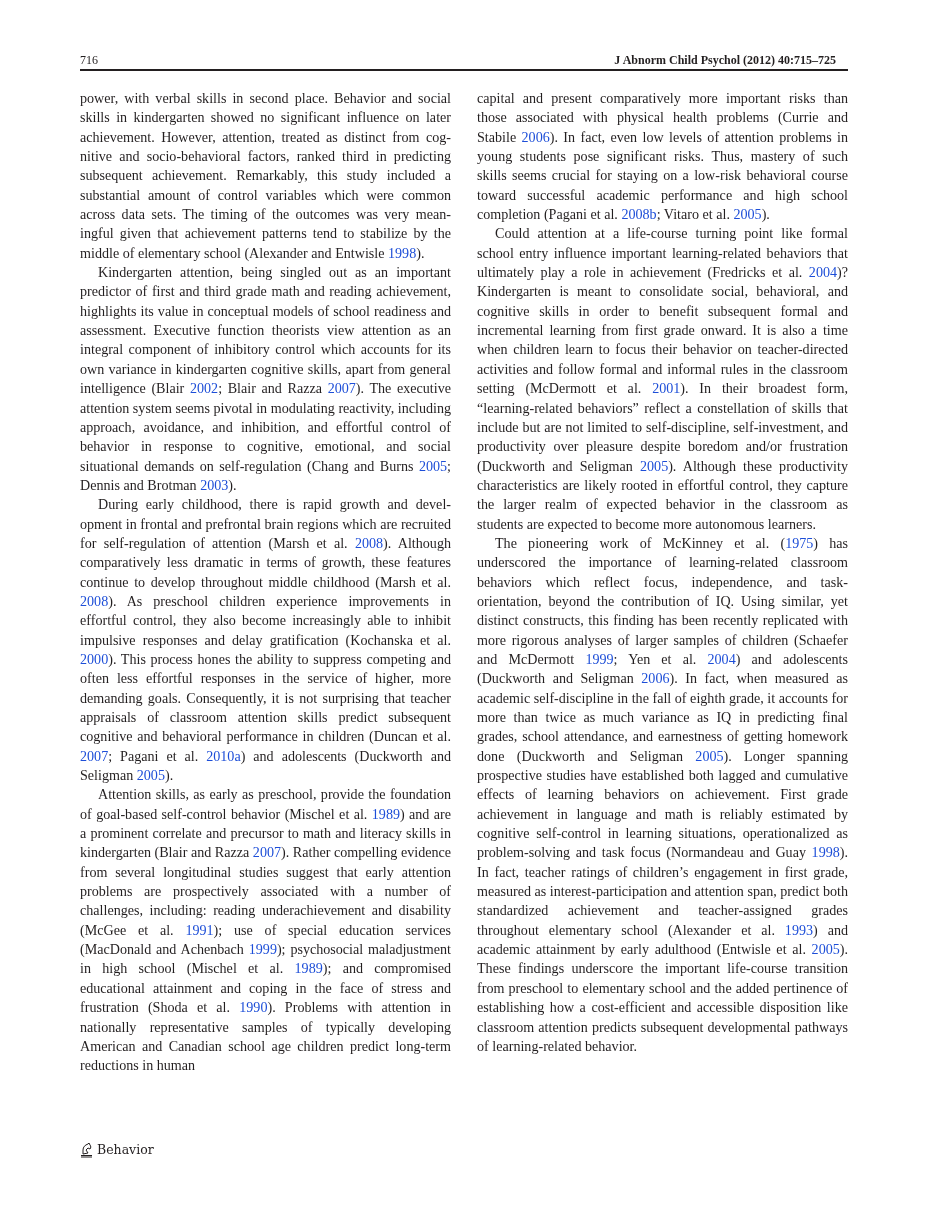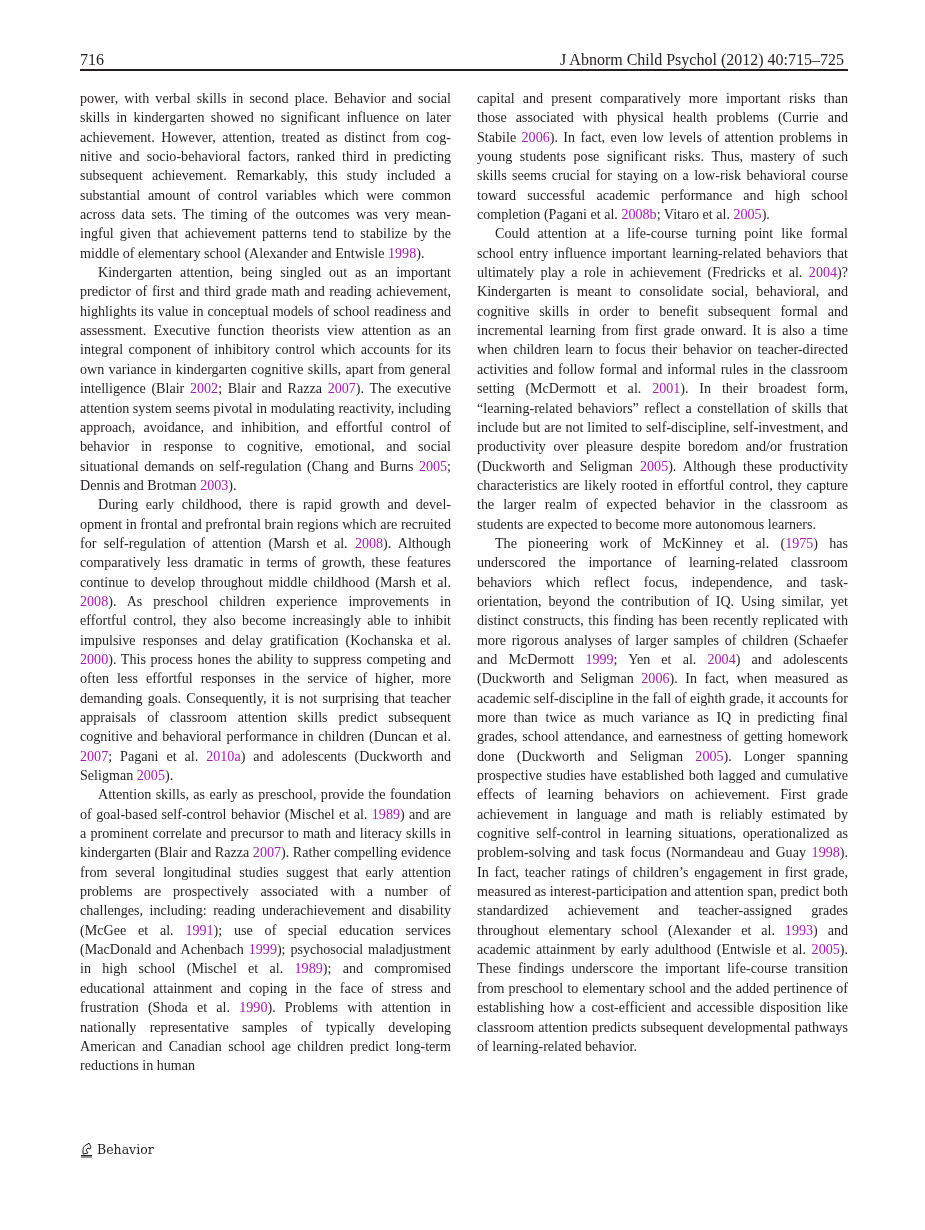--- a/index.html
+++ b/index.html
@@ -1,30 +1,30 @@
 <!DOCTYPE html>
 <html><head>
 <meta charset="utf-8">
 <style>
   html, body { margin: 0; padding: 0; background: #ffffff; }
   body { width: 925px; height: 1230px; position: relative; overflow: hidden;
          font-family: "Liberation Serif", "DejaVu Serif", serif; color: #231f20; }
   .header { position: absolute; left: 80px; top: 51px; width: 768px; height: 18px;
-            font-size: 16px; line-height: 18px; }
+            font-size: 12px; line-height: 18px; }
   .header .page-num { position: absolute; left: 0; top: 0; }
-  .header .journal { position: absolute; right: 4px; top: 0; }
+  .header .journal { position: absolute; right: 12px; top: 0; font-weight: bold; }
   .header-rule { position: absolute; left: 80px; top: 69px; width: 768px; height: 0;
                  border-top: 2px solid #231f20; }
   .col { position: absolute; top: 89px; width: 371px; font-size: 14.1px; line-height: 19.35px;
          text-align: justify; hyphens: manual; }
   .col.left { left: 80px; }
   .col.right { left: 477px; }
   .col p { margin: 0; }
   .col p.indent { text-indent: 18px; }
-  .cite { color: #a21caf; }
+  .cite { color: #1d4ed8; }
   .footer { position: absolute; left: 80px; top: 1140px; height: 20px; font-size: 13px;
             line-height: 20px; display: flex; align-items: center; }
   .footer .logo-icon { width: 14px; height: 16px; margin-right: 3px; display: inline-block; }
   .footer .logo-text { font-family: "DejaVu Serif", serif; font-size: 12.5px; }
 </style>
 </head>
 <body>
 
 <div class="header">
   <span class="page-num">716</span>

